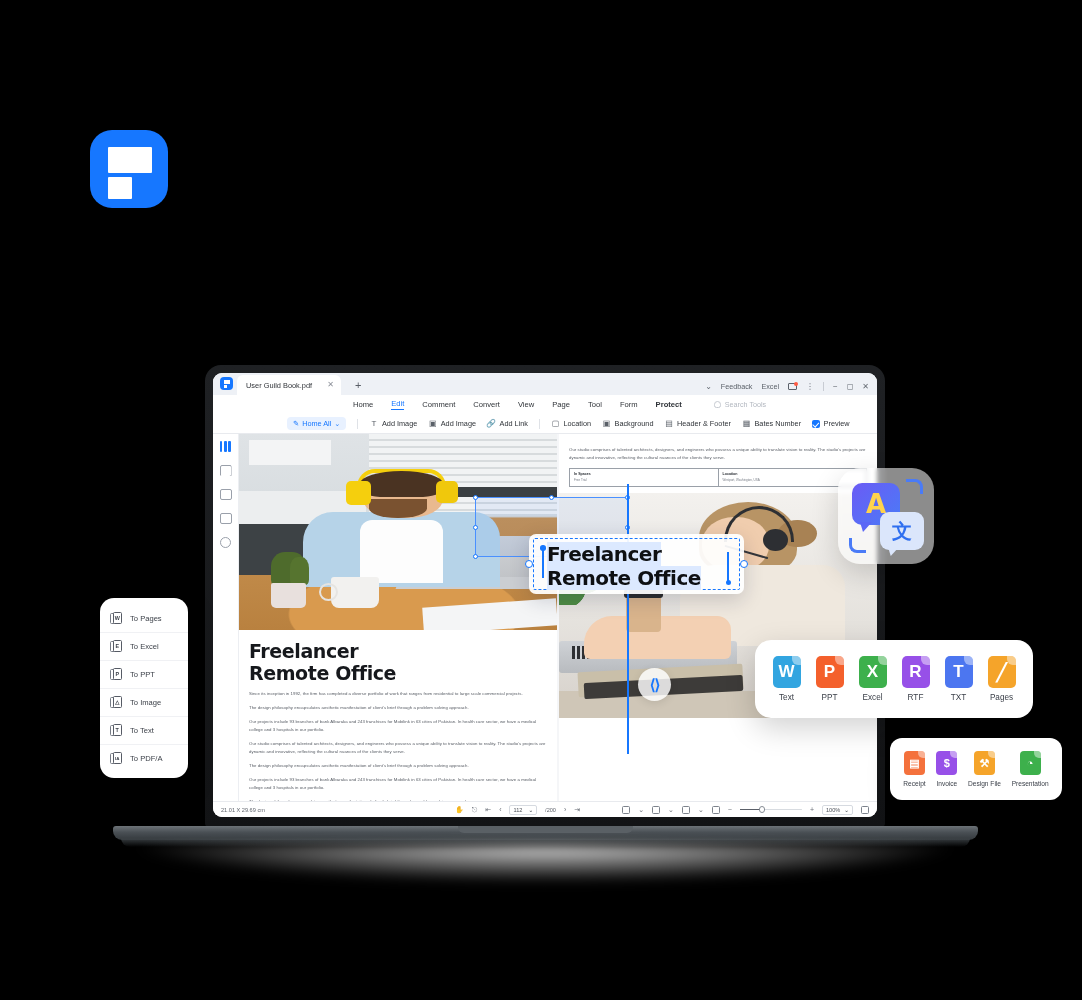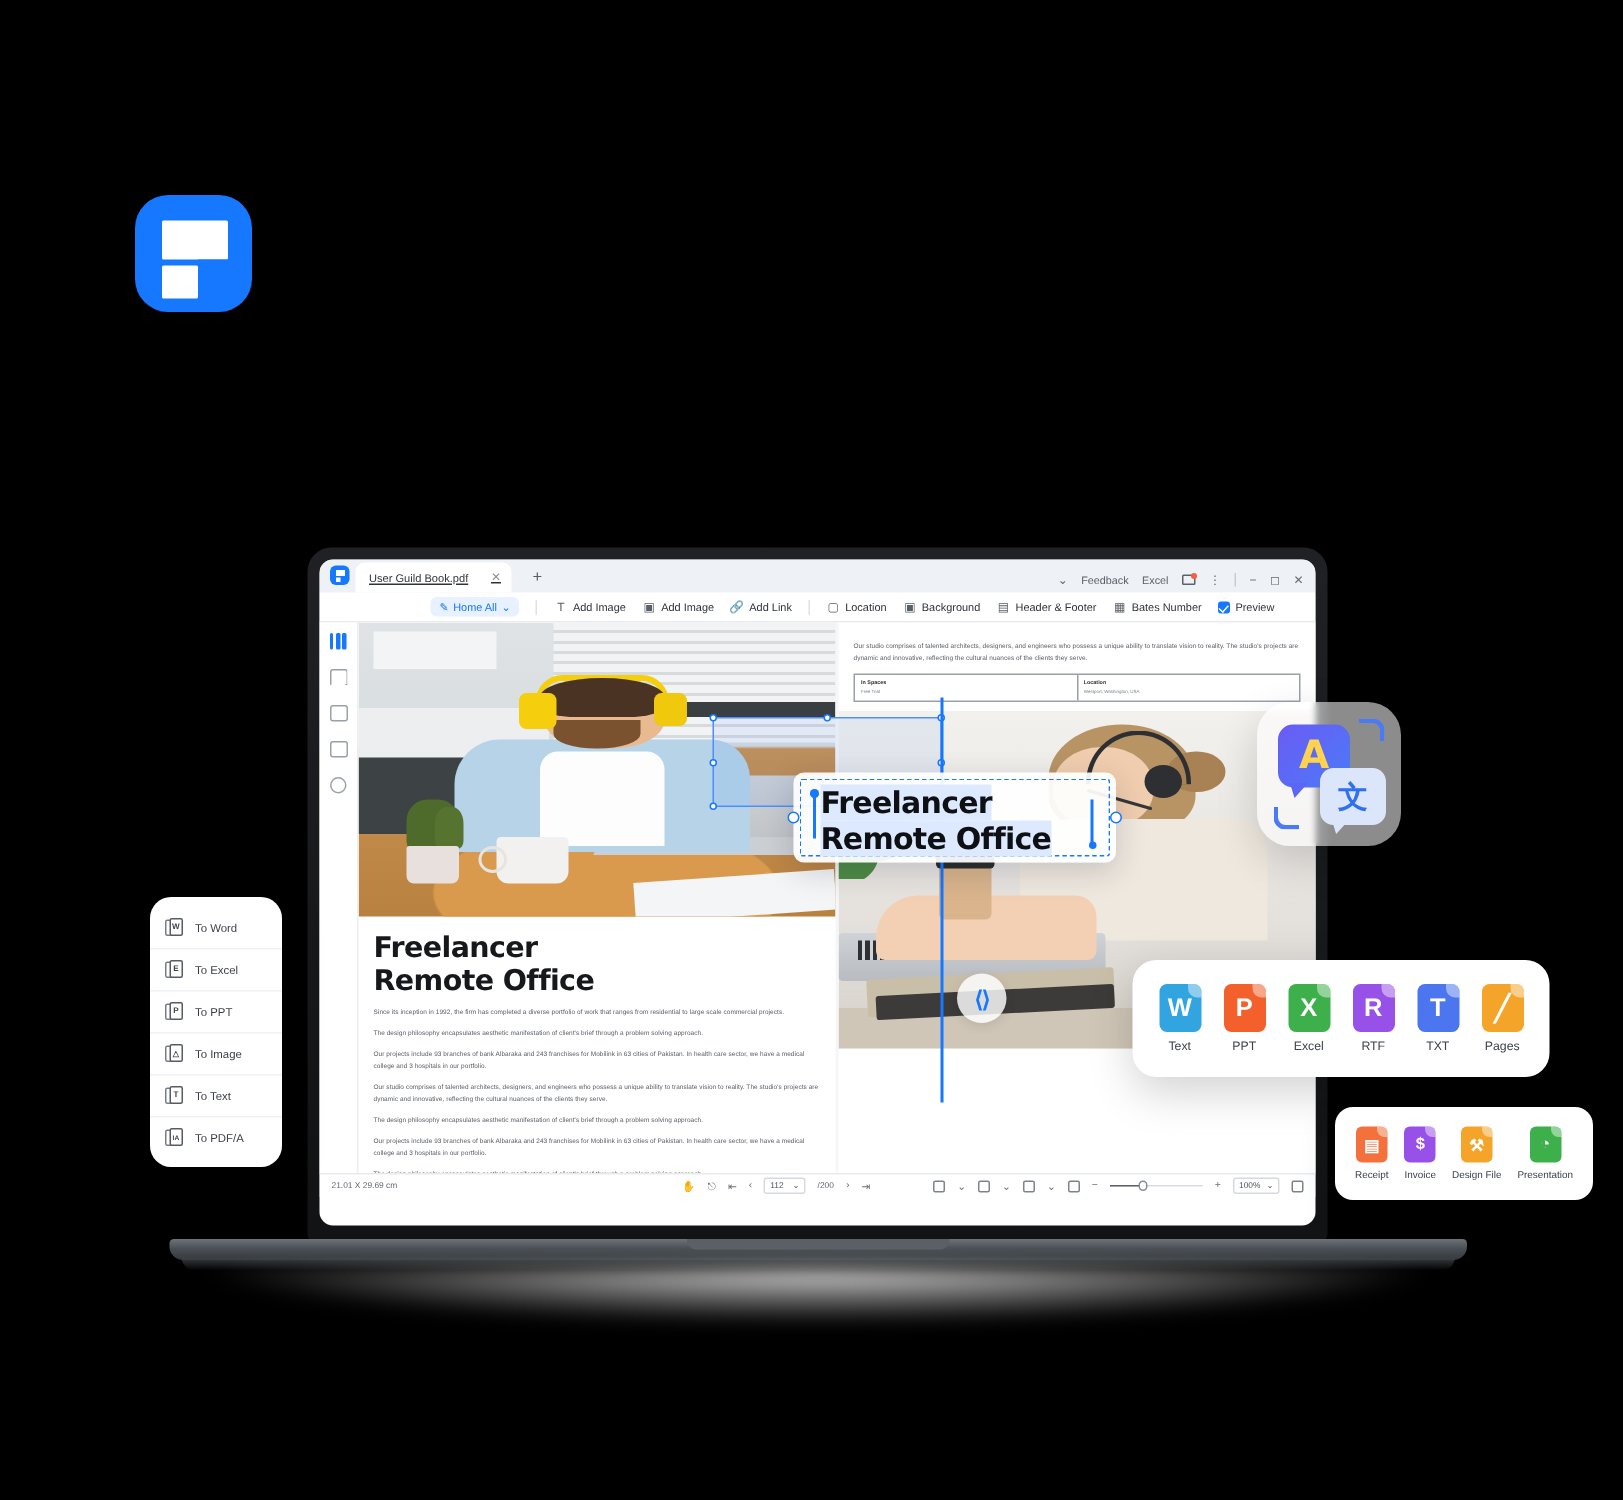--- a/index.html
+++ b/index.html
@@ -36,21 +36,21 @@
 
   
   .tabbar { height:22px; background:#eef1f6; display:flex; align-items:flex-end;
     position:relative; }
   .tabbar .applogo-sm { position:absolute; left:7px; top:4px; width:13px; height:13px;
     border-radius:4px; background:#1677FF; }
   .tabbar .applogo-sm i { position:absolute; left:3.5px; top:3px; width:6px; height:4px; background:#fff;}
   .tabbar .applogo-sm u { position:absolute; left:3.5px; top:8px; width:3.5px; height:3px; background:#fff;}
   .tab { margin-left:24px; height:20px; min-width:104px; background:#fff;
     border-radius:6px 6px 0 0; display:flex; align-items:center; gap:6px;
-    padding:0 7px 0 9px; font-size:7.4px; color:#313439;text-decoration:underline; }
+    padding:0 7px 0 9px; font-size:7.4px; color:#313439; }
   .tab .x { margin-left:auto; color:#8c9099; font-size:8px; line-height:1;}
   .tabplus { margin-left:14px; margin-bottom:4px; font-size:11px; color:#585d66; line-height:1; }
   .winctl { margin-left:auto; display:flex; align-items:center; gap:9px;
     padding:0 8px 4px 0; font-size:7.2px; color:#5a6068; }
   .winctl .ico { font-size:8px; color:#656b73; }
   .winctl .mailbadge { position:relative; width:9px; height:7px; border:1px solid #5b616a; border-radius:1px;}
   .winctl .mailbadge:after{ content:""; position:absolute; right:-2px; top:-2px; width:4px;height:4px;
     border-radius:50%; background:#ff5b43; }
   .winctl .sep { width:1px; height:9px; background:#c8ccd3; }
 
@@ -322,20 +322,35 @@
             <span>Excel</span>
             <span class="mailbadge"></span>
             <span class="ico">⋮</span>
             <span class="sep"></span>
             <span class="ico">−</span>
             <span class="ico">◻</span>
             <span class="ico">✕</span>
           </div>
         </div>
 
+        <div class="menubar">
+          <span class="mi">Home</span>
+          <span class="mi active">Edit</span>
+          <span class="mi">Comment</span>
+          <span class="mi">Convert</span>
+          <span class="mi">View</span>
+          <span class="mi">Page</span>
+          <span class="mi">Tool</span>
+          <span class="mi">Form</span>
+          <span class="mi bold">Protect</span>
+          <span class="search">
+            <span class="bulb"></span>
+            <span>Search Tools</span>
+          </span>
+        </div>
 
         <div class="toolbar">
           <span class="pill">
             <span class="gi">✎</span>
             <span>Home All</span>
             <span>⌄</span>
           </span>
           <span class="vsep"></span>
           <span class="tb">
             <span class="gi">T</span>
@@ -535,21 +550,21 @@
       <div class="lip"></div>
   </div>
   <div id="shadow"></div>
 
   <div class="fpanel" id="convpanel">
     <div class="row">
       <span class="docico">
         <span class="sheetA"></span>
           <span class="sheetB">W</span>
         </span>
-      <span>To Word</span>
+      <span>To Pages</span>
     </div>
     <div class="row">
       <span class="docico">
         <span class="sheetA"></span>
           <span class="sheetB">E</span>
         </span>
       <span>To Excel</span>
     </div>
     <div class="row">
       <span class="docico">

